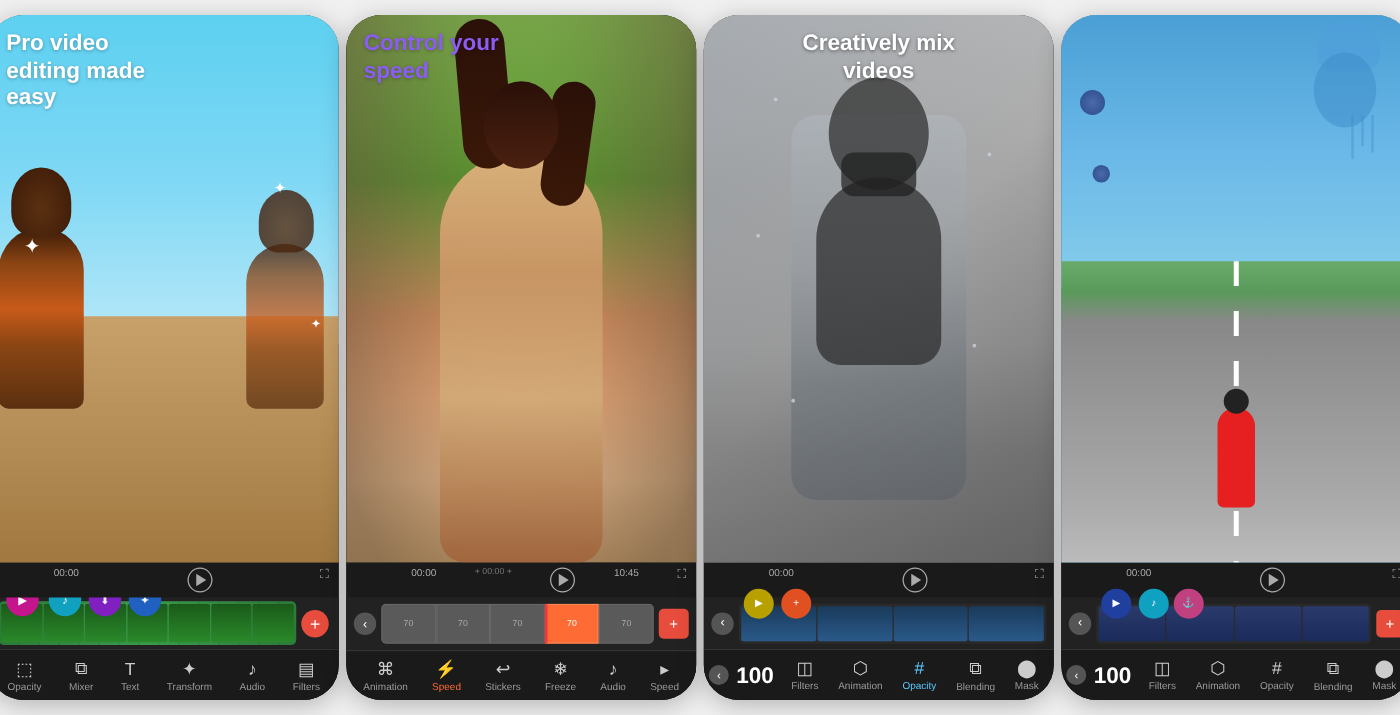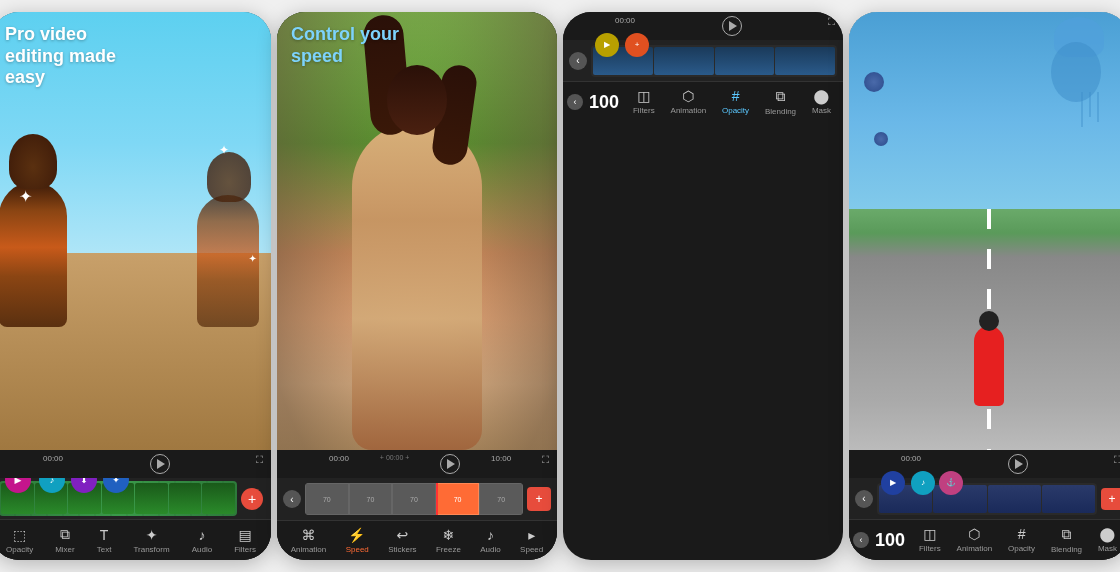--- a/index.html
+++ b/index.html
@@ -211,21 +211,21 @@
     .card2-blur-overlay {
       position: absolute;
       top: 0; left: 0; right: 0; bottom: 0;
       background: radial-gradient(ellipse 60% 80% at 50% 40%, transparent 30%, rgba(100,80,60,0.6) 100%);
     }
 
     .card2-title {
       position: absolute;
       top: 12px;
       left: 14px;
-      color: #7dd3fc;
+      color: #8b5cf6;
       font-size: 18px;
       font-weight: 800;
       line-height: 1.2;
       text-shadow: 0 1px 3px rgba(0,0,0,0.3);
       z-index: 10;
     }
 
     
     .card3-bg {
       flex: 1;
@@ -473,21 +473,21 @@
     </div>
 
     <div class="bottom-controls">
 
       <div class="playback-bar">
         <span class="time-text">00:00</span>
         <span class="time-text" style="font-size:7px; color:#777;">+ 00:00 +</span>
         <div class="play-btn">
           <div class="play-triangle"></div>
         </div>
-        <span class="time-text">10:00</span>
+        <span class="time-text">10:45</span>
         <span class="expand-icon">⛶</span>
       </div>
 
       <div style="height:50px; background:#222; display:flex; align-items:center; padding:0 6px; gap:4px;">
         <div style="width:18px; height:18px; border-radius:50%; background:#555; display:flex; align-items:center; justify-content:center; color:white; font-size:10px; flex-shrink:0;">‹</div>
         <div style="flex:1; height:32px; background:#333; border-radius:4px; overflow:hidden; position:relative; display:flex;">
           <div style="flex:1; background:#5a5a5a; border:1px solid #666; display:flex; align-items:center; justify-content:center; font-size:7px; color:#aaa;">70</div>
           <div style="flex:1; background:#5a5a5a; border:1px solid #666; display:flex; align-items:center; justify-content:center; font-size:7px; color:#aaa;">70</div>
           <div style="flex:1; background:#5a5a5a; border:1px solid #666; display:flex; align-items:center; justify-content:center; font-size:7px; color:#aaa;">70</div>
           <div style="flex:1; background:#ff6b35; border:1px solid #ff8855; display:flex; align-items:center; justify-content:center; font-size:7px; color:white;">70</div>
@@ -520,20 +520,43 @@
         </div>
         <div class="toolbar-item">
           <span class="toolbar-icon">▸</span>
           <span class="toolbar-label">Speed</span>
         </div>
       </div>
     </div>
   </div>
 
   <div class="phone-card">
+    <div class="card3-bg">
+      <div class="card3-photo"></div>
+      <div class="double-exposure-overlay"></div>
+
+      <div style="position:absolute; top:0; left:50%; transform:translateX(-50%); width:180px; height:100%; z-index:2;">
+
+        <div style="position:absolute; top:50px; left:50%; transform:translateX(-50%); width:80px; height:90px; background:rgba(50,50,50,0.75); border-radius:50%; z-index:3;"></div>
+
+        <div style="position:absolute; top:130px; left:50%; transform:translateX(-50%); width:100px; height:150px; background:rgba(40,40,40,0.7); border-radius:50px 50px 20px 20px; z-index:3;"></div>
+
+        <div style="position:absolute; top:110px; left:50%; transform:translateX(-50%); width:60px; height:35px; background:rgba(30,30,30,0.7); border-radius:10px; z-index:4;"></div>
+
+        <div style="position:absolute; top:80px; left:20px; right:20px; bottom:50px; background:linear-gradient(180deg, rgba(180,190,200,0.4) 0%, rgba(140,150,160,0.3) 40%, rgba(100,110,120,0.5) 70%, rgba(80,90,100,0.4) 100%); border-radius:20px;"></div>
+      </div>
+
+      <div class="particle" style="top:15%; left:20%;"></div>
+      <div class="particle" style="top:25%; right:18%;"></div>
+      <div class="particle" style="top:40%; left:15%;"></div>
+      <div class="particle" style="top:60%; right:22%;"></div>
+      <div class="particle" style="top:70%; left:25%;"></div>
+
+      <div class="card3-title">Creatively mix<br>videos</div>
+    </div>
 
     <div class="bottom-controls">
       <div class="playback-bar">
         <span class="time-text">00:00</span>
         <div class="play-btn">
           <div class="play-triangle"></div>
         </div>
         <span class="expand-icon">⛶</span>
       </div>
 

